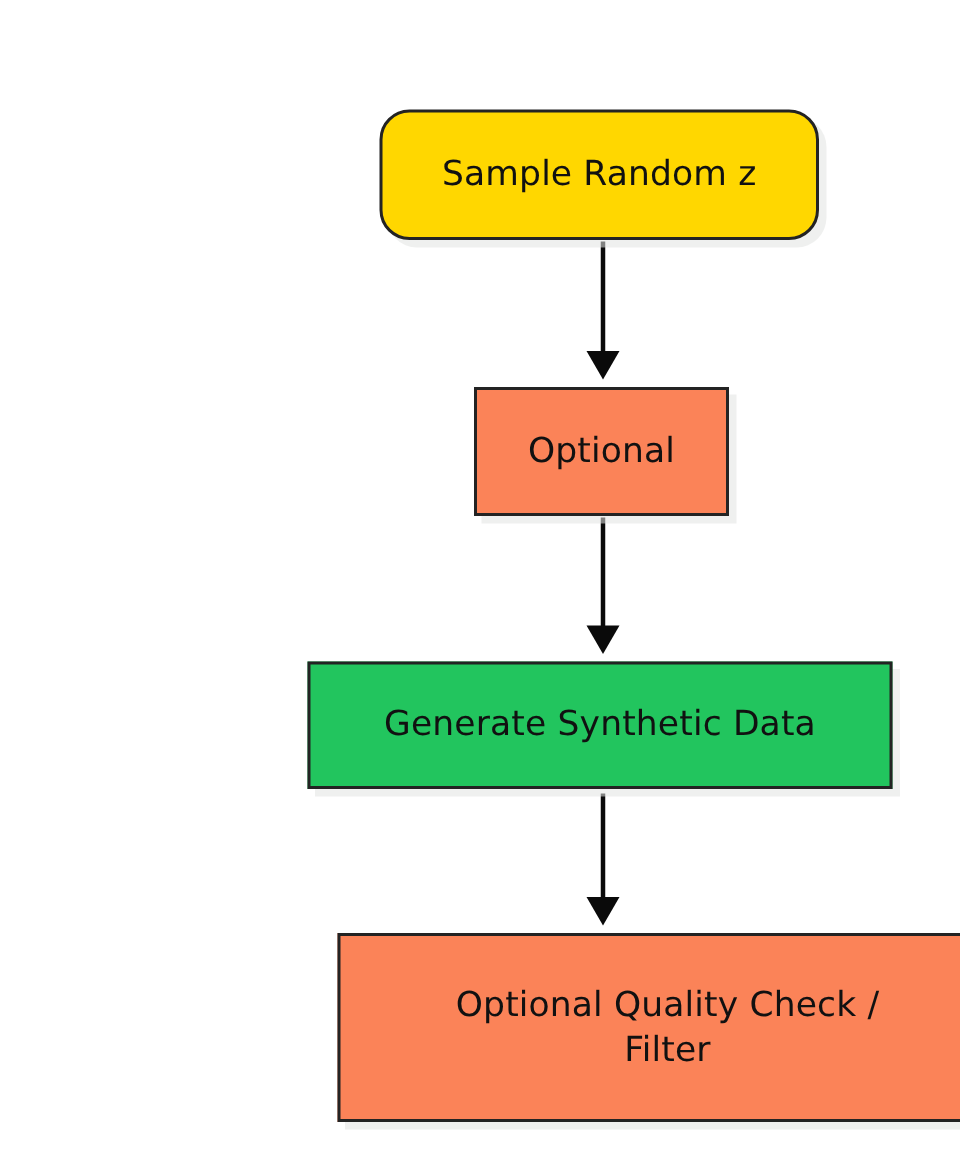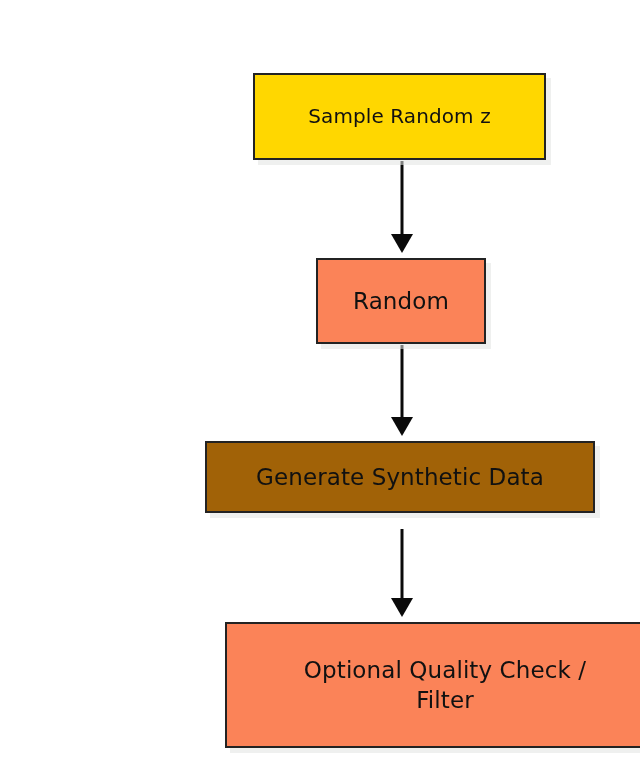--- a/index.html
+++ b/index.html
@@ -35,32 +35,33 @@
   .node-label {
     display: block;
     white-space: pre-line;
   }
 
   
   #node-sample-random-z {
     left: 253px; top: 73px;
     width: 293px; height: 87px;
     background: #FFD700;
-    font-size: 20px;
+    font-size: 23px;
+    border-radius: 20px;
   }
   #node-decoder {
     left: 316px; top: 258px;
     width: 170px; height: 86px;
     background: #FB8358;
     font-size: 23px;
   }
   #node-generate-synthetic-data {
     left: 205px; top: 441px;
-    width: 390px; height: 72px;
-    background: #a16207;
+    width: 390px; height: 85px;
+    background: #22c55e;
     font-size: 23px;
   }
   #node-optional-quality-check {
     left: 177px; top: 622px;
     width: 440px; height: 126px;
     background: #FB8358;
     font-size: 23px;
     margin-left: 48px;
   }
 
@@ -100,21 +101,21 @@
   <svg class="edge" viewBox="0 0 640 766">
     <line class="edge-line" x1="402" y1="529" x2="402" y2="600"></line>
     <polygon class="edge-head" points="391,598 413,598 402,617"></polygon>
   </svg>
 
   <div class="node" id="node-sample-random-z">
     <span class="node-label">Sample Random z</span>
   </div>
 
   <div class="node" id="node-decoder">
-    <span class="node-label">Random</span>
+    <span class="node-label">Optional</span>
   </div>
 
   <div class="node" id="node-generate-synthetic-data">
     <span class="node-label">Generate Synthetic Data</span>
   </div>
 
   <div class="node" id="node-optional-quality-check">
     <span class="node-label">Optional Quality Check /
 Filter</span>
   </div>

